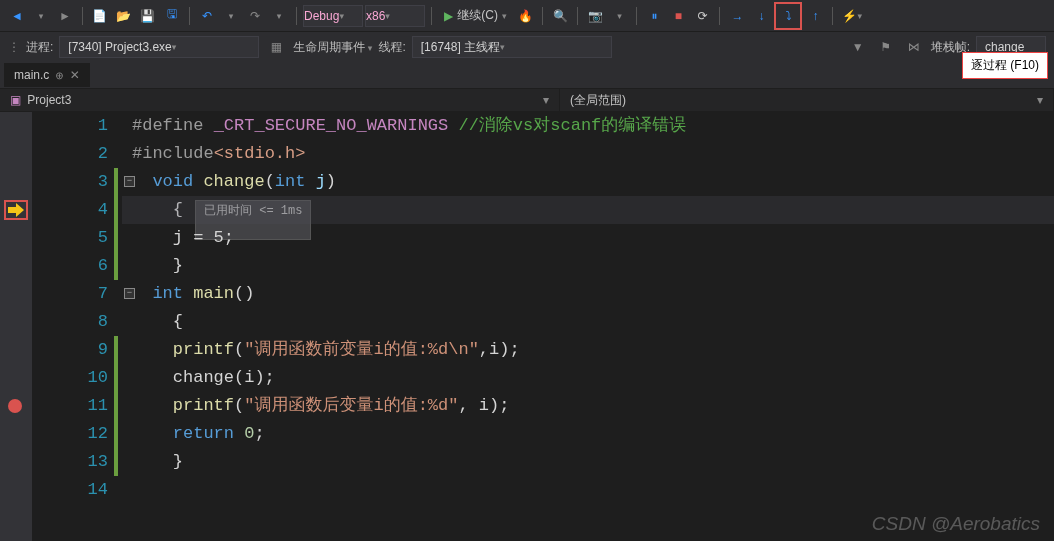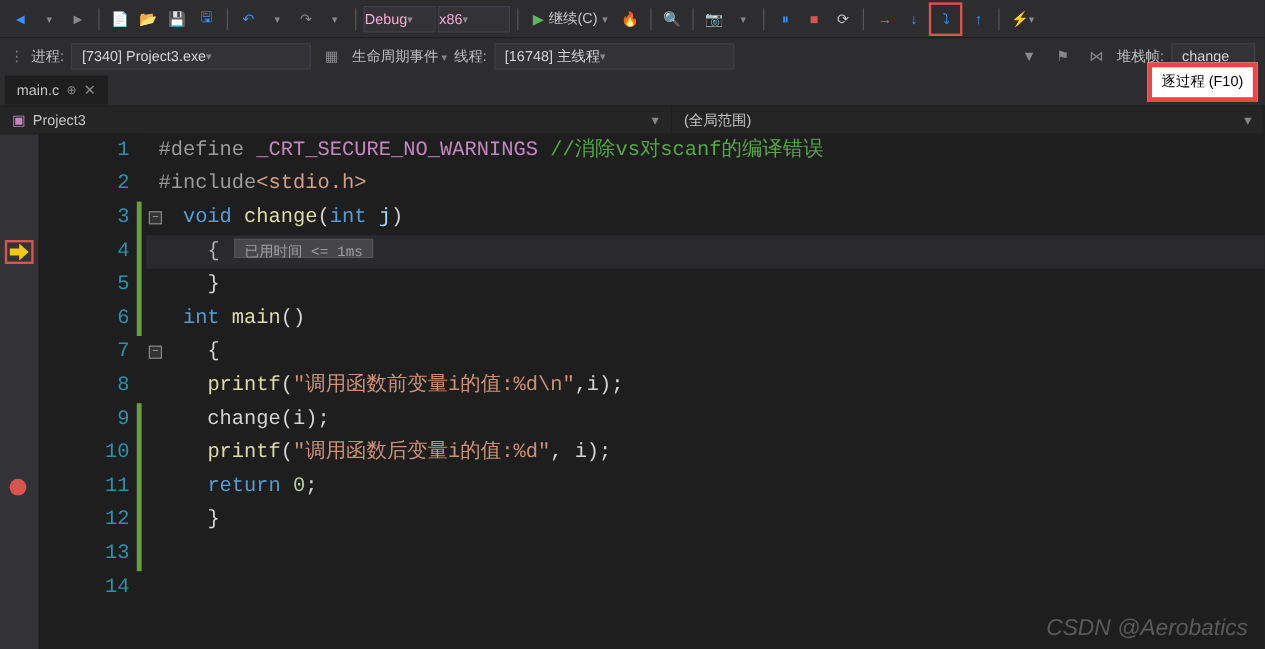--- a/index.html
+++ b/index.html
@@ -61,21 +61,21 @@
   border: 2px solid #d9534f;
   padding: 1px;
 }
 .tooltip {
   position: absolute;
   right: 6px;
   top: 52px;
   background: #fff;
   color: #000;
   padding: 4px 8px;
-  border: 4px solid #ef4444;
+  border: 1px solid #ef4444;
   font-size: 12px;
   z-index: 10;
 }
 .subbar {
   display: flex;
   align-items: center;
   height: 30px;
   padding: 0 8px;
   gap: 6px;
   background: #2d2d30;
@@ -198,21 +198,21 @@
 .inc { color: #d69d85; }
 .perf-tip {
   display: inline-block;
   background: #424245;
   border: 1px solid #555;
   padding: 0 8px;
   color: #b8b8b8;
   font-size: 12px;
   margin-left: 12px;
   line-height: 20px;
-  height: 16px;
+  height: 40px;
 }
 .current-line {
   position: absolute;
   left: 0;
   right: 0;
   height: 28px;
   background: rgba(80,80,90,0.25);
   pointer-events: none;
 }
 .watermark {
@@ -345,20 +345,21 @@
     <div class="change-bar" style="top:56px;height:112px"></div>
     <div class="change-bar" style="top:224px;height:140px"></div>
 
     <div class="fold-btn" style="top:64px;left:2px">−</div>
     <div class="fold-btn" style="top:176px;left:2px">−</div>
 
     <div class="line"><span class="pp">#define </span><span class="mac">_CRT_SECURE_NO_WARNINGS</span><span class="cm"> //消除vs对scanf的编译错误</span></div>
     <div class="line"><span class="pp">#include</span><span class="inc">&lt;stdio.h&gt;</span></div>
     <div class="line">  <span class="kw">void</span> <span class="fn">change</span>(<span class="kw">int</span> <span class="id">j</span>)</div>
     <div class="line">    <span class="op">{</span><span class="perf-tip">已用时间 &lt;= 1ms</span></div>
+    <div class="line"><span class="op">    j = 5;</span></div>
     <div class="line">    <span class="op">}</span></div>
     <div class="line">  <span class="kw">int</span> <span class="fn">main</span>()</div>
     <div class="line">    <span class="op">{</span></div>
     <div class="line">    <span class="fn">printf</span>(<span class="str">"调用函数前变量i的值:%d\n"</span><span class="op">,i);</span></div>
     <div class="line"><span class="op">    change(i);</span></div>
     <div class="line">    <span class="fn">printf</span>(<span class="str">"调用函数后变量i的值:%d"</span><span class="op">, i);</span></div>
     <div class="line">    <span class="kw">return</span> <span class="num">0</span>;</div>
     <div class="line">    <span class="op">}</span></div>
   </div>
 </div>

